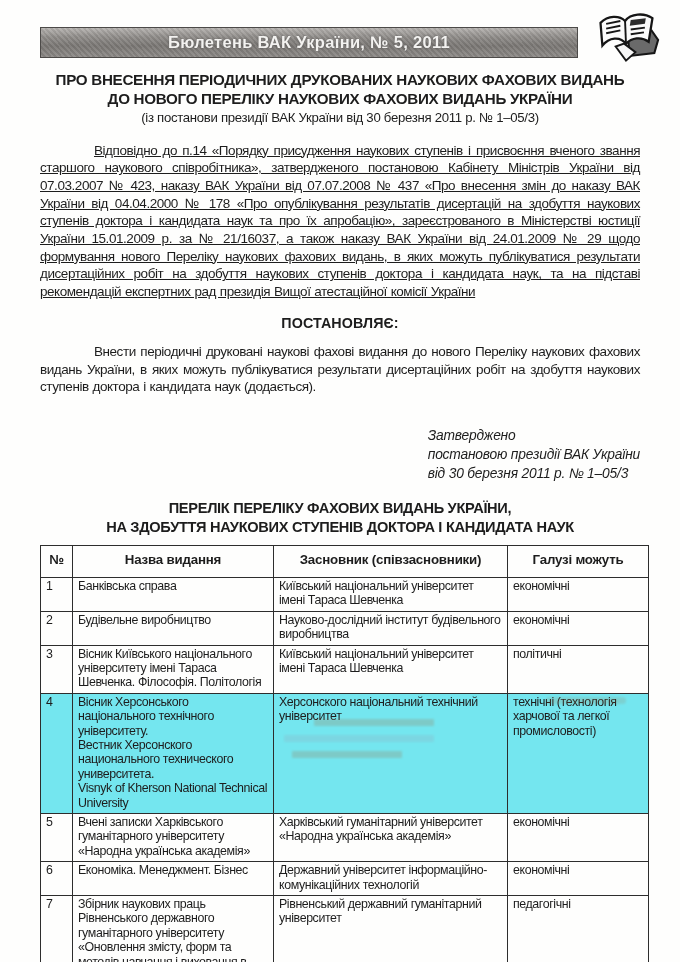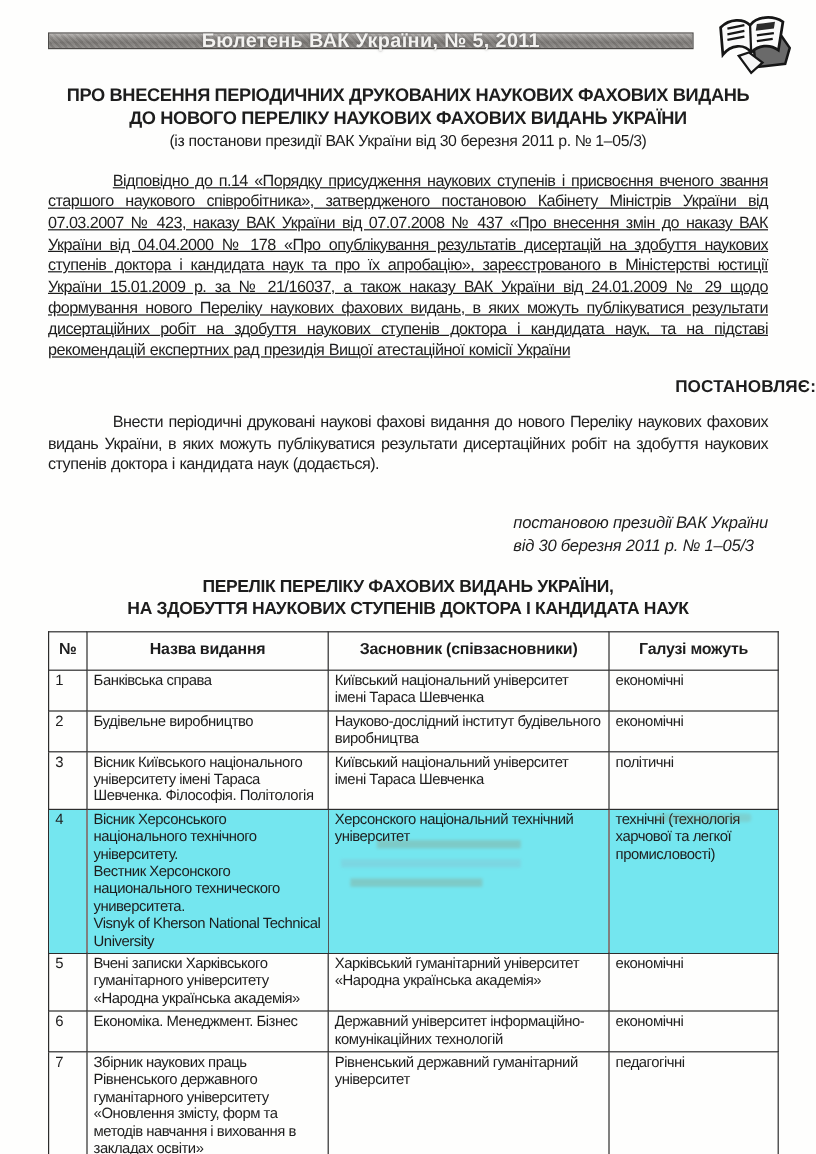--- a/index.html
+++ b/index.html
@@ -8,21 +8,21 @@
     --border:#2d2d2d;
   }
   html,body{margin:0;padding:0;background:#ffffff;}
   .page{
     width:680px;height:962px;background:#fefefd;position:relative;overflow:hidden;
     font-family:"Liberation Sans", sans-serif;color:var(--text);
   }
   
   .masthead{display:flex;align-items:flex-start;padding:8px 8px 0 40px;height:62px;box-sizing:border-box;}
   .mast-bar{
-    width:538px;height:14px;margin-top:19px;box-sizing:border-box;
+    width:538px;height:31px;margin-top:19px;box-sizing:border-box;
     border:1px solid #4c4a48;
     background:
       repeating-linear-gradient(47deg, rgba(255,255,255,.07) 0 2px, rgba(0,0,0,.06) 2px 4px),
       linear-gradient(180deg,#b7b4b1 0%,#918e8b 30%,#7a7774 62%,#8d8a87 100%);
     display:flex;align-items:center;justify-content:center;
   }
   .mast-title{
     color:#f3f2f0;font-weight:700;font-size:16.5px;letter-spacing:.3px;
     text-shadow:0 0 2px rgba(60,60,60,.6);white-space:nowrap;
   }
@@ -30,21 +30,21 @@
   
   .doc-heading{text-align:center;margin-top:9px;line-height:18.5px;}
   .doc-heading .hl{font-size:15.2px;font-weight:700;letter-spacing:-.3px;}
   .doc-heading .hs{font-size:13.2px;font-weight:400;letter-spacing:-.3px;margin-top:1px;}
   
   .para{
     padding:0 40px;text-align:justify;font-size:13.5px;line-height:17.7px;
     letter-spacing:-.45px;word-spacing:.5px;
   }
   .para.p1{margin-top:14px;text-indent:54px;text-decoration:underline;}
-  .resolves{text-align:right;font-weight:700;font-size:14.3px;margin-top:14px;letter-spacing:.1px;}
+  .resolves{text-align:center;font-weight:700;font-size:14.3px;margin-top:14px;letter-spacing:.1px;}
   .para.p2{margin-top:12px;text-indent:54px;}
   .approved{
     margin:30px 40px 0 auto;width:max-content;font-style:italic;
     font-size:13.8px;line-height:19px;letter-spacing:-.2px;text-align:left;
   }
   
   .list-title{text-align:center;font-weight:700;font-size:14.6px;line-height:19px;margin-top:16px;letter-spacing:-.3px;}
   
   table.journals{
     border-collapse:collapse;table-layout:fixed;width:608px;margin:8px 0 0 40px;
@@ -104,20 +104,21 @@
     <div class="hs">(із постанови президії ВАК України від 30 березня 2011 р. № 1–05/3)</div>
   </div>
 
   <div class="para p1">Відповідно до п.14 «Порядку присудження наукових ступенів і присвоєння вченого звання старшого наукового співробітника», затвердженого постановою Кабінету Міністрів України від 07.03.2007 № 423, наказу ВАК України від 07.07.2008 № 437 «Про внесення змін до наказу ВАК України від 04.04.2000 № 178 «Про опублікування результатів дисертацій на здобуття наукових ступенів доктора і кандидата наук та про їх апробацію», зареєстрованого в Міністерстві юстиції України 15.01.2009 р. за № 21/16037, а також наказу ВАК України від 24.01.2009 № 29 щодо формування нового Переліку наукових фахових видань, в яких можуть публікуватися результати дисертаційних робіт на здобуття наукових ступенів доктора і кандидата наук, та на підставі рекомендацій експертних рад президія Вищої атестаційної комісії України</div>
 
   <div class="resolves">ПОСТАНОВЛЯЄ:</div>
 
   <div class="para p2">Внести періодичні друковані наукові фахові видання до нового Переліку наукових фахових видань України, в яких можуть публікуватися результати дисертаційних робіт на здобуття наукових ступенів доктора і кандидата наук (додається).</div>
 
   <div class="approved">
+    <div>Затверджено</div>
     <div>постановою президії ВАК України</div>
     <div>від 30 березня 2011 р. № 1–05/3</div>
   </div>
 
   <div class="list-title">
     <div>ПЕРЕЛІК ПЕРЕЛІКУ ФАХОВИХ ВИДАНЬ УКРАЇНИ,</div>
     <div>НА ЗДОБУТТЯ НАУКОВИХ СТУПЕНІВ ДОКТОРА І КАНДИДАТА НАУК</div>
   </div>
 
   <table class="journals">

